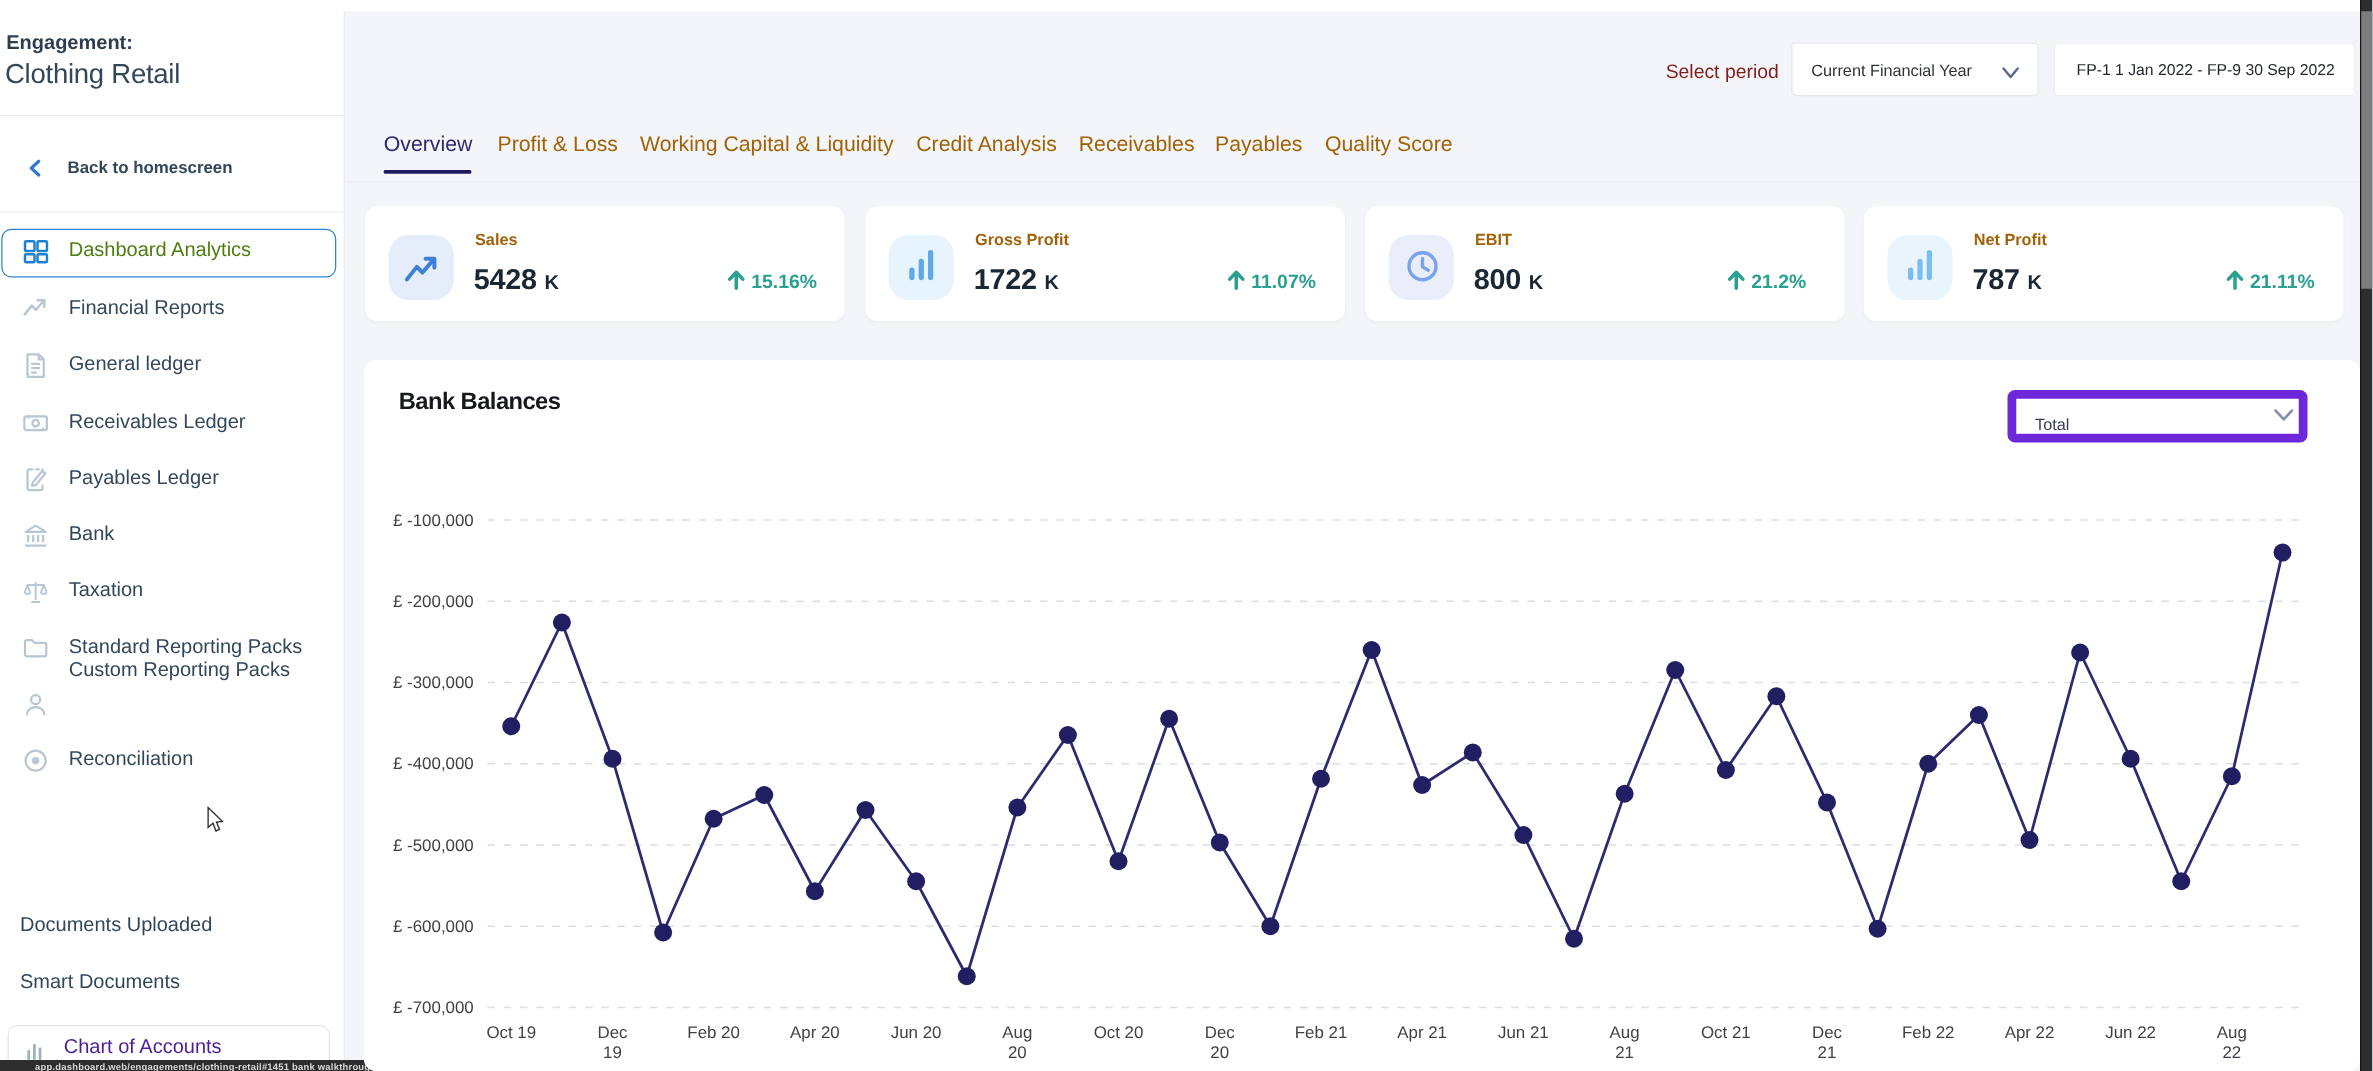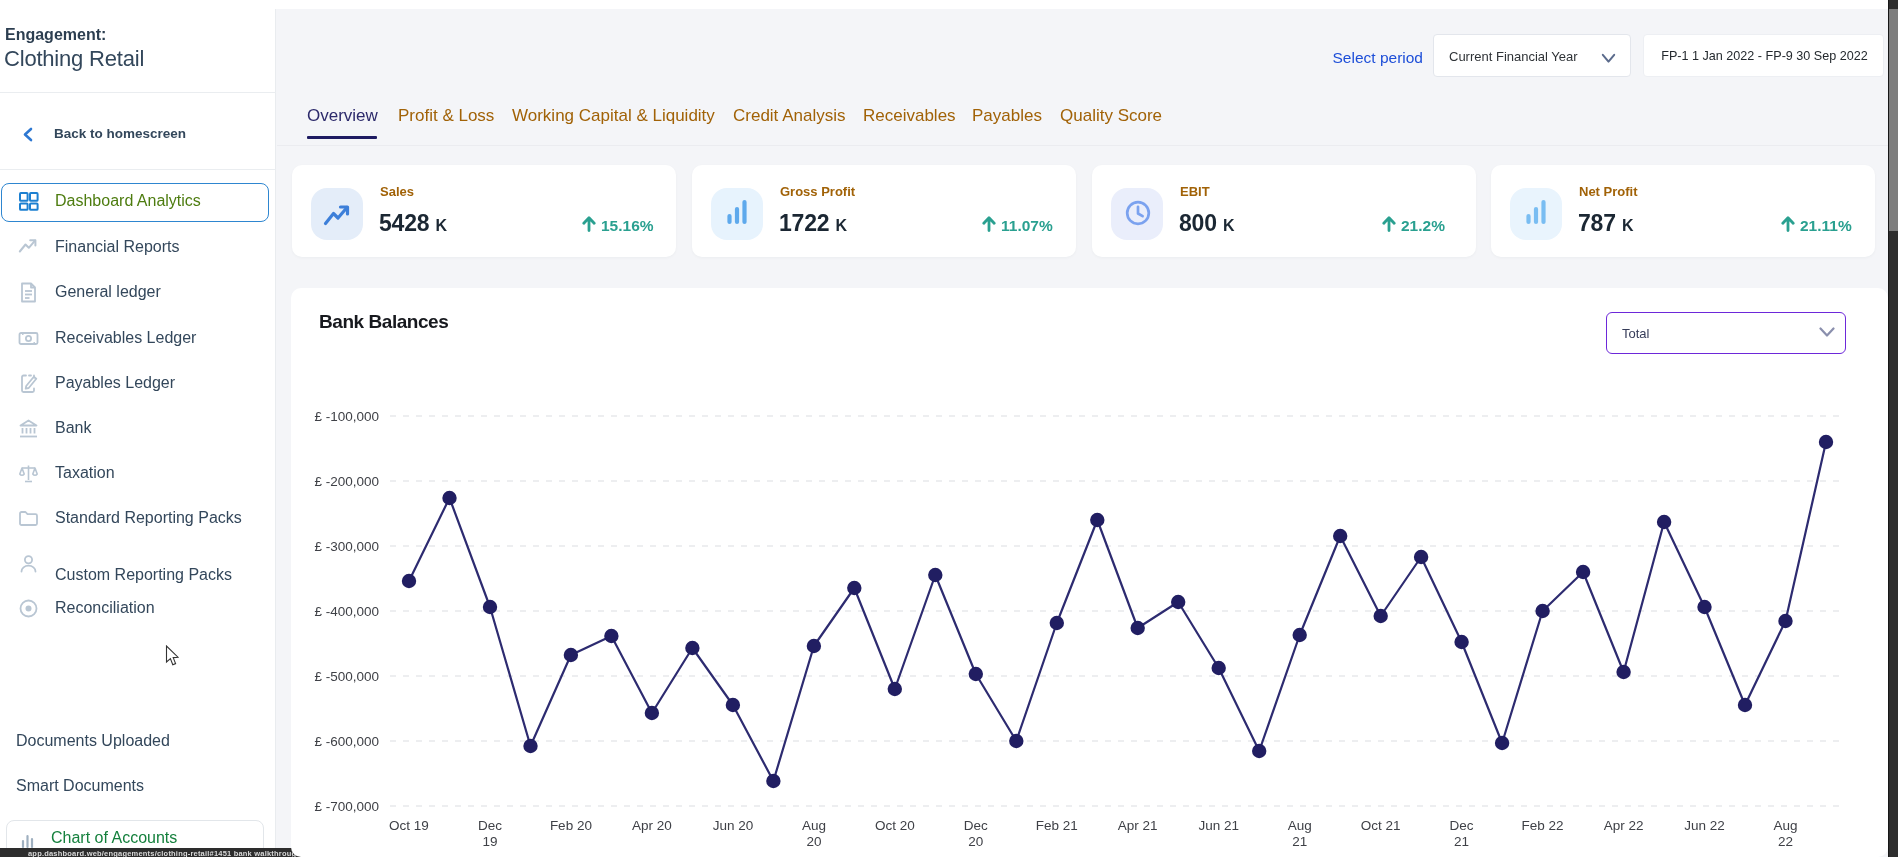--- a/index.html
+++ b/index.html
@@ -14,49 +14,49 @@
 #client { left:4px; top:46px; font-size:22px; letter-spacing:-0.2px; color:#33475b; }
 .sdiv { left:0; width:276px; height:1px; background:#eaedf0; }
 #backrow { left:54px; top:126px; font-size:13.5px; font-weight:bold; color:#33475b; }
 #activebox { left:1px; top:183px; width:268px; height:39px; border:1.5px solid #2e86d0; border-radius:8px; }
 .mitem { left:55px; font-size:16px; color:#33475b; }
 .mitem.blue { color:#4d7c0f; }
 .micon { left:18px; width:21px; height:21px; }
 #docup { left:16px; font-size:16px; color:#33475b; }
 #smartdoc { left:16px; font-size:16px; color:#33475b; }
 #coabox { left:6px; top:820px; width:258px; height:45px; border:1px solid #e2e6ea; border-radius:8px; background:#fff; }
-#coatext { left:51px; top:829px; font-size:16px; color:#15803d; }
+#coatext { left:51px; top:829px; font-size:16px; color:#4c1d95; }
 
 #tooltip { left:0; top:848px; width:483px; height:9px; background:#2d2d2d; border-top-right-radius:4px; overflow:hidden; }
 #tooltip span { position:absolute; left:28px; top:1px; font-size:7.5px; font-weight:bold; color:#d9d9d9; letter-spacing:.2px; white-space:nowrap; }
 
 #sbtrack { left:1888px; top:0; width:10px; height:857px; background:#2e2e2e; border-left:1px solid #171717; z-index:50; }
 #sbthumb { left:1889px; top:9px; width:9px; height:222px; background:#7d7d7d; z-index:51; }
 
-#selper { left:1273px; top:49px; width:150px; text-align:right; font-size:15.5px; color:#1d4ed8; }
+#selper { left:1273px; top:49px; width:150px; text-align:right; font-size:15.5px; color:#7f1d1d; }
 #perdd { left:1433px; top:34px; width:198px; height:43px; background:#fff; border:1px solid #e3e6ec; border-radius:4px; }
 #perdd span { position:absolute; left:15px; top:14px; font-size:13px; color:#2f3337; }
 #fpbox { left:1643px; top:34px; width:241px; height:43px; background:#fff; border:1px solid #edeff3; border-radius:4px; }
 #fpbox span { position:absolute; left:0; top:14px; width:241px; text-align:center; font-size:12.6px; color:#24292e; }
 
 .tab { top:106px; font-size:17px; color:#a16207; }
 #tabsub { left:277px; top:145px; width:1611px; height:1px; background:#ebecf0; }
 .tab.active { color:#2c2a6b; }
 #tabline { left:307px; top:136px; width:70px; height:2.6px; background:#1e1b62; border-radius:1px; }
 
 .card { top:165px; width:384px; height:92px; background:#fff; border-radius:10px; box-shadow:0 1px 3px rgba(30,40,60,0.04); }
 .csq { position:absolute; left:19px; top:23px; width:52px; height:52px; border-radius:16px; }
 .clabel { position:absolute; left:88px; top:18.5px; font-size:13px; font-weight:bold; color:#a16207; line-height:16px; }
 .cval { position:absolute; left:87px; top:44px; font-size:23px; font-weight:bold; color:#1b2733; letter-spacing:-0.2px; line-height:28px; }
 .cval small { font-size:16px; font-weight:bold; letter-spacing:0; }
 .cpct { position:absolute; left:309px; top:51px; font-size:15.5px; font-weight:bold; color:#2aa090; line-height:20px; }
 
 #chartcard { left:291px; top:288px; width:1597px; height:569px; background:#fff; border-radius:10px; }
 #bbtitle { left:319px; top:311px; font-size:19px; font-weight:bold; letter-spacing:-0.45px; color:#17191e; }
-#totaldd { left:1606px; top:312px; width:240px; height:42px; background:#fff; border:1px solid #6d28d9; border-radius:6px; }
+#totaldd { left:1606px; top:312px; width:240px; height:42px; background:#fff; border:7px solid #6d28d9; border-radius:6px; }
 #totaldd span { position:absolute; left:15px; top:13px; font-size:13px; color:#363c59; }
 </style>
 </head>
 <body>
 <div class="abs" id="topbar"></div>
 <div class="abs" id="sbtrack"></div>
 <div class="abs" id="sbthumb"></div>
 <div class="abs" id="sidebar"></div>
 <div class="abs" id="eng">Engagement:</div>
 <div class="abs" id="client">Clothing Retail</div>
@@ -309,21 +309,21 @@
       <path d="M2 5.5 A1.5 1.5 0 0 1 3.5 4 L7.5 4 L9.5 6.2 L17.5 6.2 A1.5 1.5 0 0 1 19 7.7 L19 15.5 A1.5 1.5 0 0 1 17.5 17 L3.5 17 A1.5 1.5 0 0 1 2 15.5 Z"></path>
     </g>
   </svg>
 <div class="abs mitem" style="top:509px;">Standard Reporting Packs</div>
 <svg class="abs micon" style="top:553px;" width="21" height="21" viewBox="0 0 21 21">
     <g fill="none" stroke="#b9c6d3" stroke-width="1.8" stroke-linecap="round">
       <circle cx="10.5" cy="6.7" r="3.6"></circle>
       <path d="M3.5 18.5 A7 5.8 0 0 1 17.5 18.5"></path>
     </g>
   </svg>
-<div class="abs mitem" style="top:566px;">Custom Reporting Packs</div>
+<div class="abs mitem" style="top:528px;">Custom Reporting Packs</div>
 <svg class="abs micon" style="top:598px;" width="21" height="21" viewBox="0 0 21 21">
     <g fill="none" stroke="#b9c6d3" stroke-width="1.8">
       <circle cx="10.5" cy="10.5" r="8"></circle>
       <circle cx="10.5" cy="10.5" r="3" fill="#b9c6d3" stroke="none"></circle>
     </g>
   </svg>
 <div class="abs mitem" style="top:599px;">Reconciliation</div>
 <svg class="abs" style="left:21px; top:831px;" width="13" height="18" viewBox="0 0 13 18">
     <g stroke="#9fb0c0" stroke-width="2.2" stroke-linecap="round">
       <line x1="2" y1="10" x2="2" y2="16"></line>

